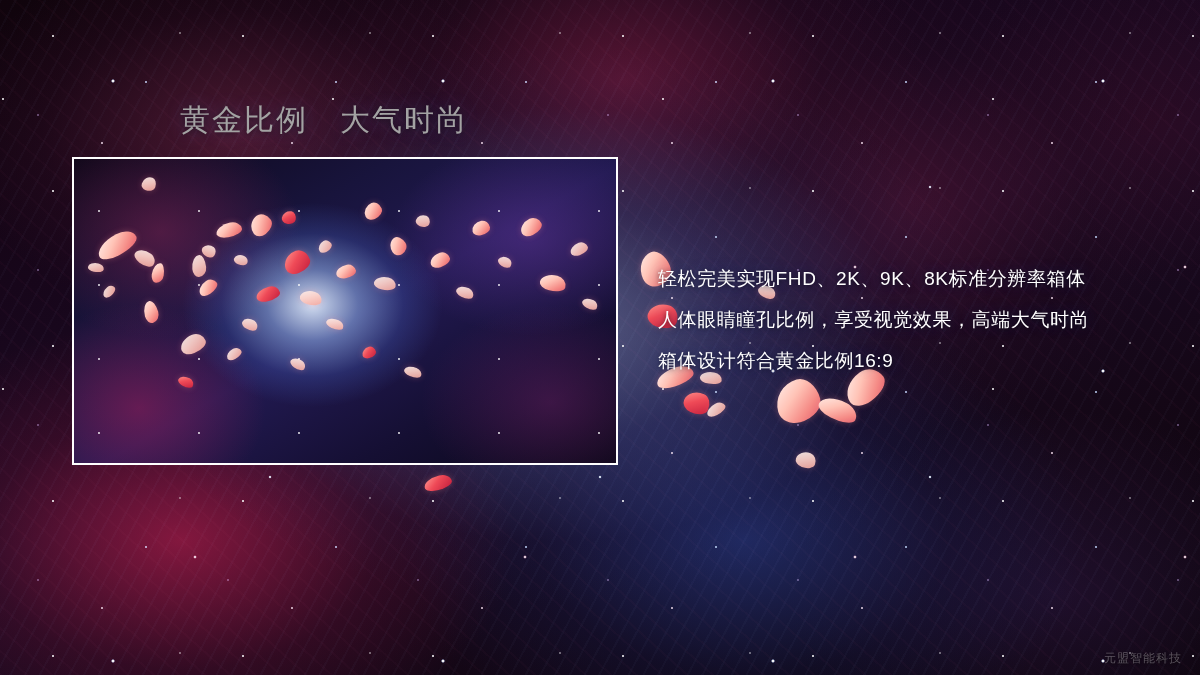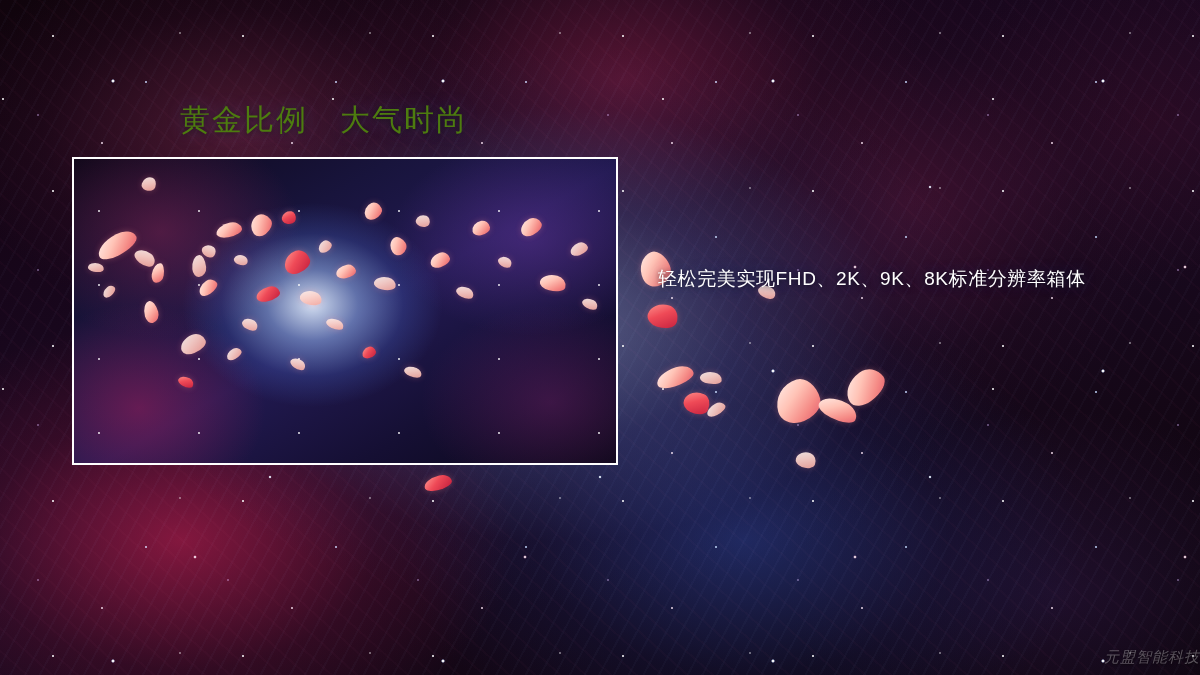--- a/index.html
+++ b/index.html
@@ -144,21 +144,21 @@
     background-size: 100px 74px;
   }
 
   
   .slide-title {
     position: absolute;
     left: 180px;
     top: 103px;
     font-size: 30px;
     line-height: 34px;
-    color: #4d7c0f;
+    color: #a3a3a3;
     letter-spacing: 2px;
     white-space: pre;
     text-shadow: 0 1px 6px rgba(0,0,0,0.55), 0 0 18px rgba(120,150,255,0.30);
   }
 
   .body-copy {
     position: absolute;
     left: 658px;
     top: 258px;
     width: 500px;
@@ -167,27 +167,26 @@
     font-size: 19px;
     line-height: 41px;
     color: #ffffff;
     letter-spacing: 0.6px;
     white-space: nowrap;
     text-shadow: 0 1px 5px rgba(0,0,0,0.6), 0 0 14px rgba(40,60,140,0.45);
   }
 
   .watermark {
     position: absolute;
-    right: 0;
+    right: 18px;
     bottom: 8px;
-    font-size: 15px;
+    font-size: 12px;
     letter-spacing: 1px;
     color: rgba(190,185,190,0.42);
     text-shadow: 0 1px 2px rgba(0,0,0,0.5);
-    font-style: italic;
   }
 </style>
 </head>
 <body>
 
 <div class="slide">
 
   <div class="bg-base"></div>
   <div class="bg-wisps"></div>
   <div class="stars-sm"></div>
@@ -249,17 +248,19 @@
   <div class="petal p-pale" style="left:706px; top:404px; width:20px; height:11px; transform:rotate(-28deg);"></div>
   <div class="petal p-light" style="left:776px; top:380px; width:44px; height:42px; transform:rotate(-16deg);"></div>
   <div class="petal p-light" style="left:818px; top:400px; width:40px; height:20px; transform:rotate(26deg);"></div>
   <div class="petal p-light" style="left:844px; top:372px; width:42px; height:30px; transform:rotate(-36deg);"></div>
   <div class="petal p-pale" style="left:796px; top:452px; width:20px; height:16px; transform:rotate(20deg);"></div>
   <div class="petal p-deep" style="left:424px; top:476px; width:28px; height:14px; transform:rotate(-14deg);"></div>
   <div class="petal p-pale" style="left:758px; top:286px; width:18px; height:12px; transform:rotate(30deg);"></div>
 
   <div class="body-copy">
     <div class="body-line">轻松完美实现FHD、2K、9K、8K标准分辨率箱体</div>
+    <div class="body-line">人体眼睛瞳孔比例，享受视觉效果，高端大气时尚</div>
+    <div class="body-line">箱体设计符合黄金比例16:9</div>
   </div>
 
   <div class="watermark">元盟智能科技</div>
 
 </div>
 
 </body></html>

